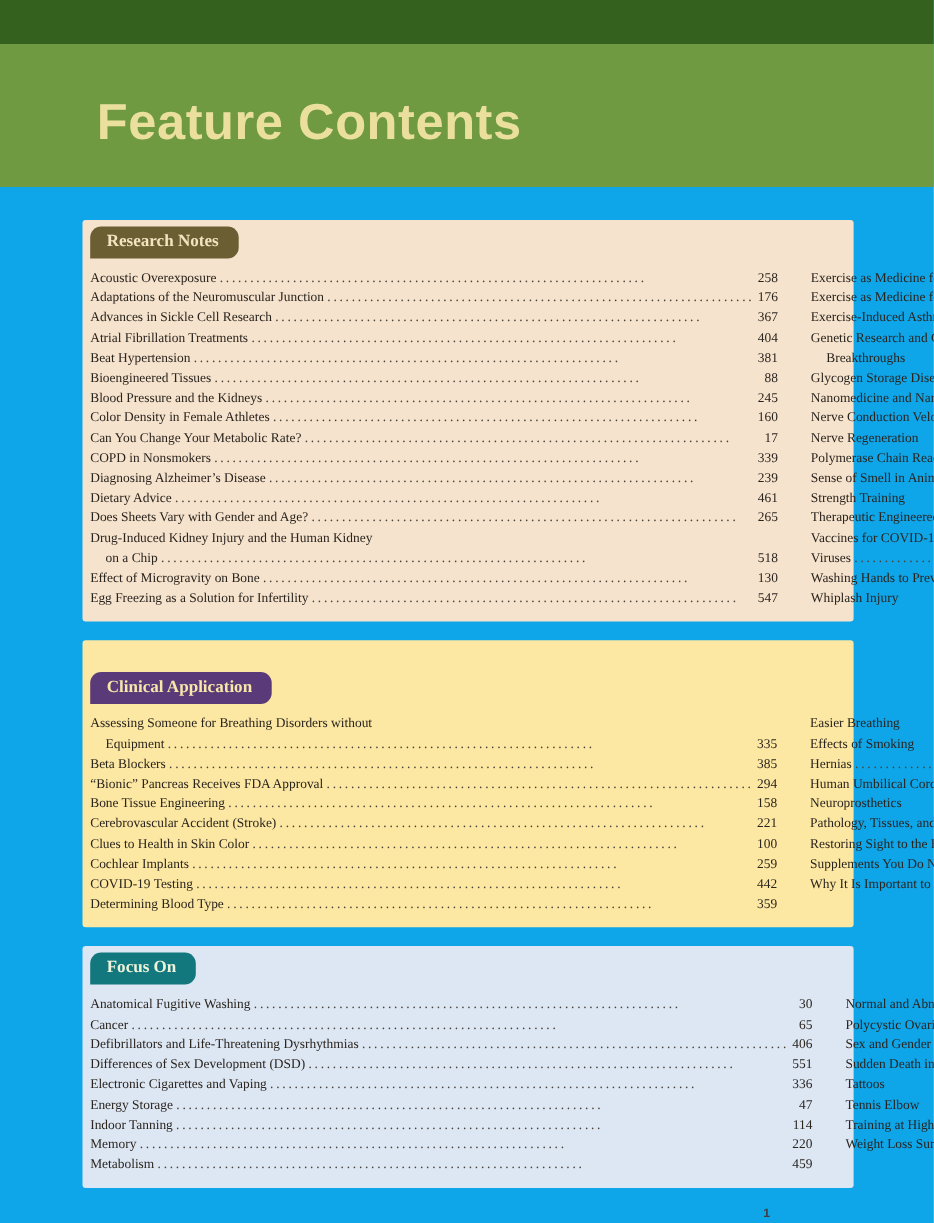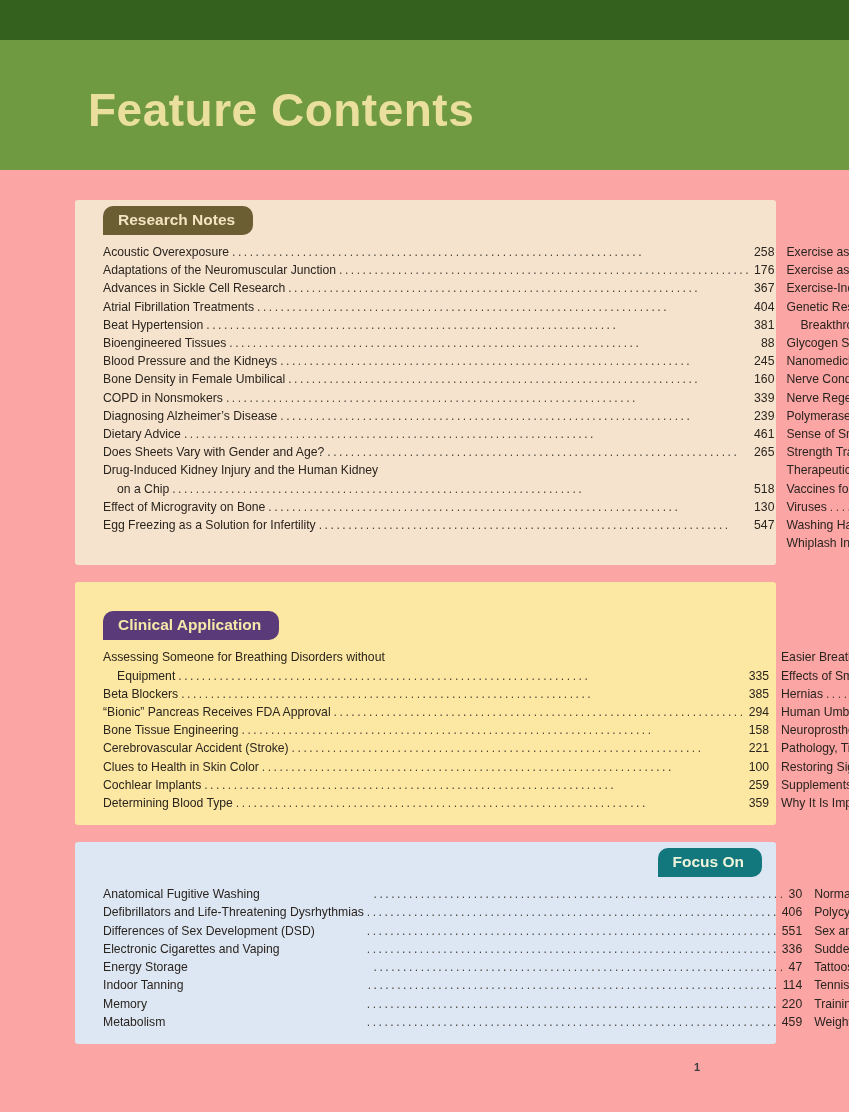--- a/index.html
+++ b/index.html
@@ -1,43 +1,44 @@
 <!DOCTYPE html>
 <html><head>
 <meta charset="utf-8">
 <style>
   html,body { margin:0; padding:0; background:#ffffff; }
   .sheet {
     width:849px; height:1112px; position:relative; overflow:hidden;
-    background:#fca5a5;
+    background:#0ea5e9;
     font-family:"Liberation Sans","DejaVu Sans",sans-serif;
   }
   
   .banner { width:100%; }
   .banner-top { height:40px; width:100%; }
   .banner-main { height:130px; width:100%; display:flex; align-items:center; }
   .page-title {
     margin:0 0 0 88px; padding-top:10px;
     font-size:46px; font-weight:bold; letter-spacing:0.5px;
   }
   
   .content { margin:30px 73px 0 75px; }
   .toc-box {
     border-radius:3px;
     margin-bottom:17px;
-    padding:6px 14px 13px 28px;
+    padding:6px 14px 13px 7px;
+    font-family:Liberation Serif, serif;
   }
   .tab {
     display:inline-block;
     border-radius:10px 10px 10px 0;
     padding:5px 18px 6px 15px;
     font-size:15.5px; font-weight:bold;
     margin-bottom:8px;
   }
-  .cols { display:grid; grid-template-columns:1fr 1fr; column-gap:12px; }
+  .cols { display:grid; grid-template-columns:1fr 1fr; column-gap:30px; }
   .entry { }
   .line {
     display:flex; align-items:baseline;
     font-size:12.2px; line-height:18.2px; color:#2a241e;
   }
   .line .t { white-space:nowrap; }
   .line.cont .t { padding-left:14px; }
   .dots {
     flex:1 1 auto; min-width:4px;
     overflow:hidden; white-space:nowrap;
@@ -116,23 +117,30 @@
             </div>
             <div class="entry">
               <div class="line">
                 <span class="t">Blood Pressure and the Kidneys</span>
                 <span class="dots"></span>
                 <span class="pg">245</span>
               </div>
             </div>
             <div class="entry">
               <div class="line">
-                <span class="t">Bone Density in Female Umbilical</span>
+                <span class="t">Color Density in Female Athletes</span>
                 <span class="dots"></span>
                 <span class="pg">160</span>
+              </div>
+            </div>
+            <div class="entry">
+              <div class="line">
+                <span class="t">Can You Change Your Metabolic Rate?</span>
+                <span class="dots"></span>
+                <span class="pg">17</span>
               </div>
             </div>
             <div class="entry">
               <div class="line">
                 <span class="t">COPD in Nonsmokers</span>
                 <span class="dots"></span>
                 <span class="pg">339</span>
               </div>
             </div>
             <div class="entry">
@@ -321,20 +329,27 @@
             </div>
             <div class="entry">
               <div class="line">
                 <span class="t">Cochlear Implants</span>
                 <span class="dots"></span>
                 <span class="pg">259</span>
               </div>
             </div>
             <div class="entry">
               <div class="line">
+                <span class="t">COVID-19 Testing</span>
+                <span class="dots"></span>
+                <span class="pg">442</span>
+              </div>
+            </div>
+            <div class="entry">
+              <div class="line">
                 <span class="t">Determining Blood Type</span>
                 <span class="dots"></span>
                 <span class="pg">359</span>
               </div>
             </div>
           </div>
         <div class="col">
             <div class="entry">
               <div class="line">
                 <span class="t">Easier Breathing</span>
@@ -378,33 +393,40 @@
             </div>
             <div class="entry">
               <div class="line">
                 <span class="t">Why It Is Important to Know the Heart’s Location</span>
               </div>
             </div>
           </div>
       </div>
     </section>
 
-    <section class="toc-box" style="background: rgb(221, 231, 244); text-align: right;">
+    <section class="toc-box" style="background: rgb(221, 231, 244);">
       <div class="tab" style="background: rgb(18, 120, 125); color: rgb(238, 244, 220);">Focus On</div>
       <div class="cols">
         <div class="col">
             <div class="entry">
               <div class="line">
                 <span class="t">Anatomical Fugitive Washing</span>
                 <span class="dots"></span>
                 <span class="pg">30</span>
               </div>
             </div>
             <div class="entry">
               <div class="line">
+                <span class="t">Cancer</span>
+                <span class="dots"></span>
+                <span class="pg">65</span>
+              </div>
+            </div>
+            <div class="entry">
+              <div class="line">
                 <span class="t">Defibrillators and Life-Threatening Dysrhythmias</span>
                 <span class="dots"></span>
                 <span class="pg">406</span>
               </div>
             </div>
             <div class="entry">
               <div class="line">
                 <span class="t">Differences of Sex Development (DSD)</span>
                 <span class="dots"></span>
                 <span class="pg">551</span>

